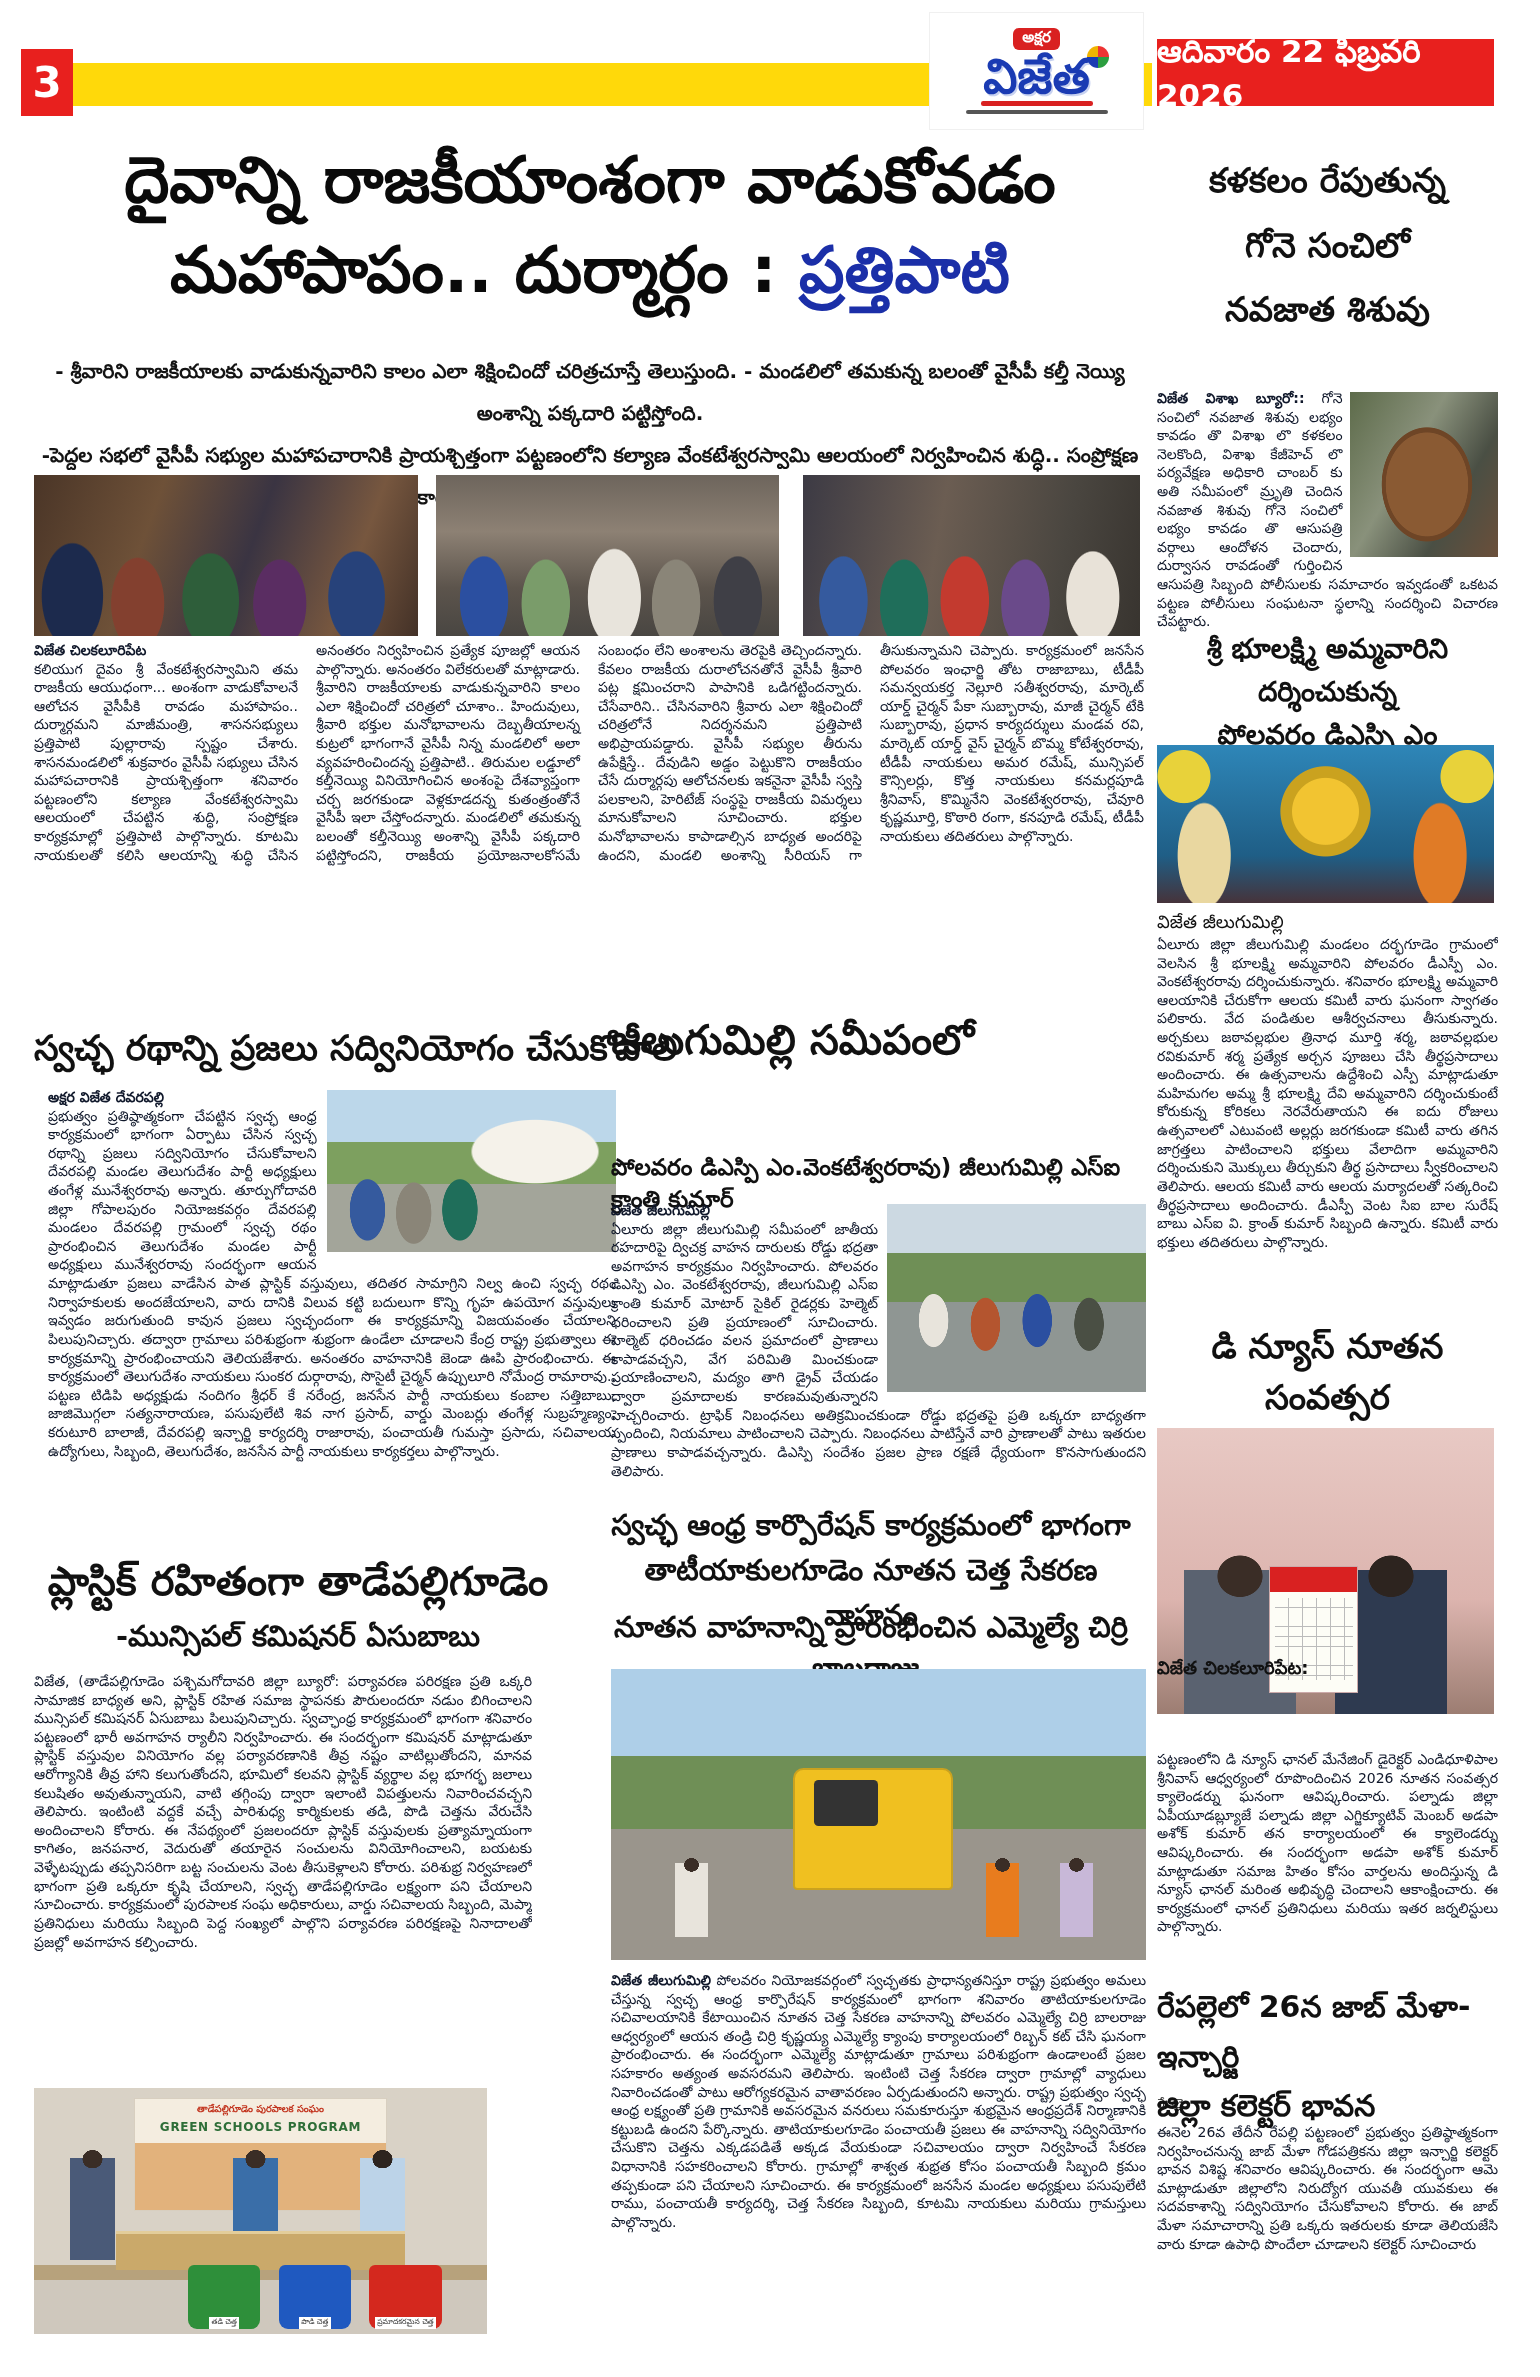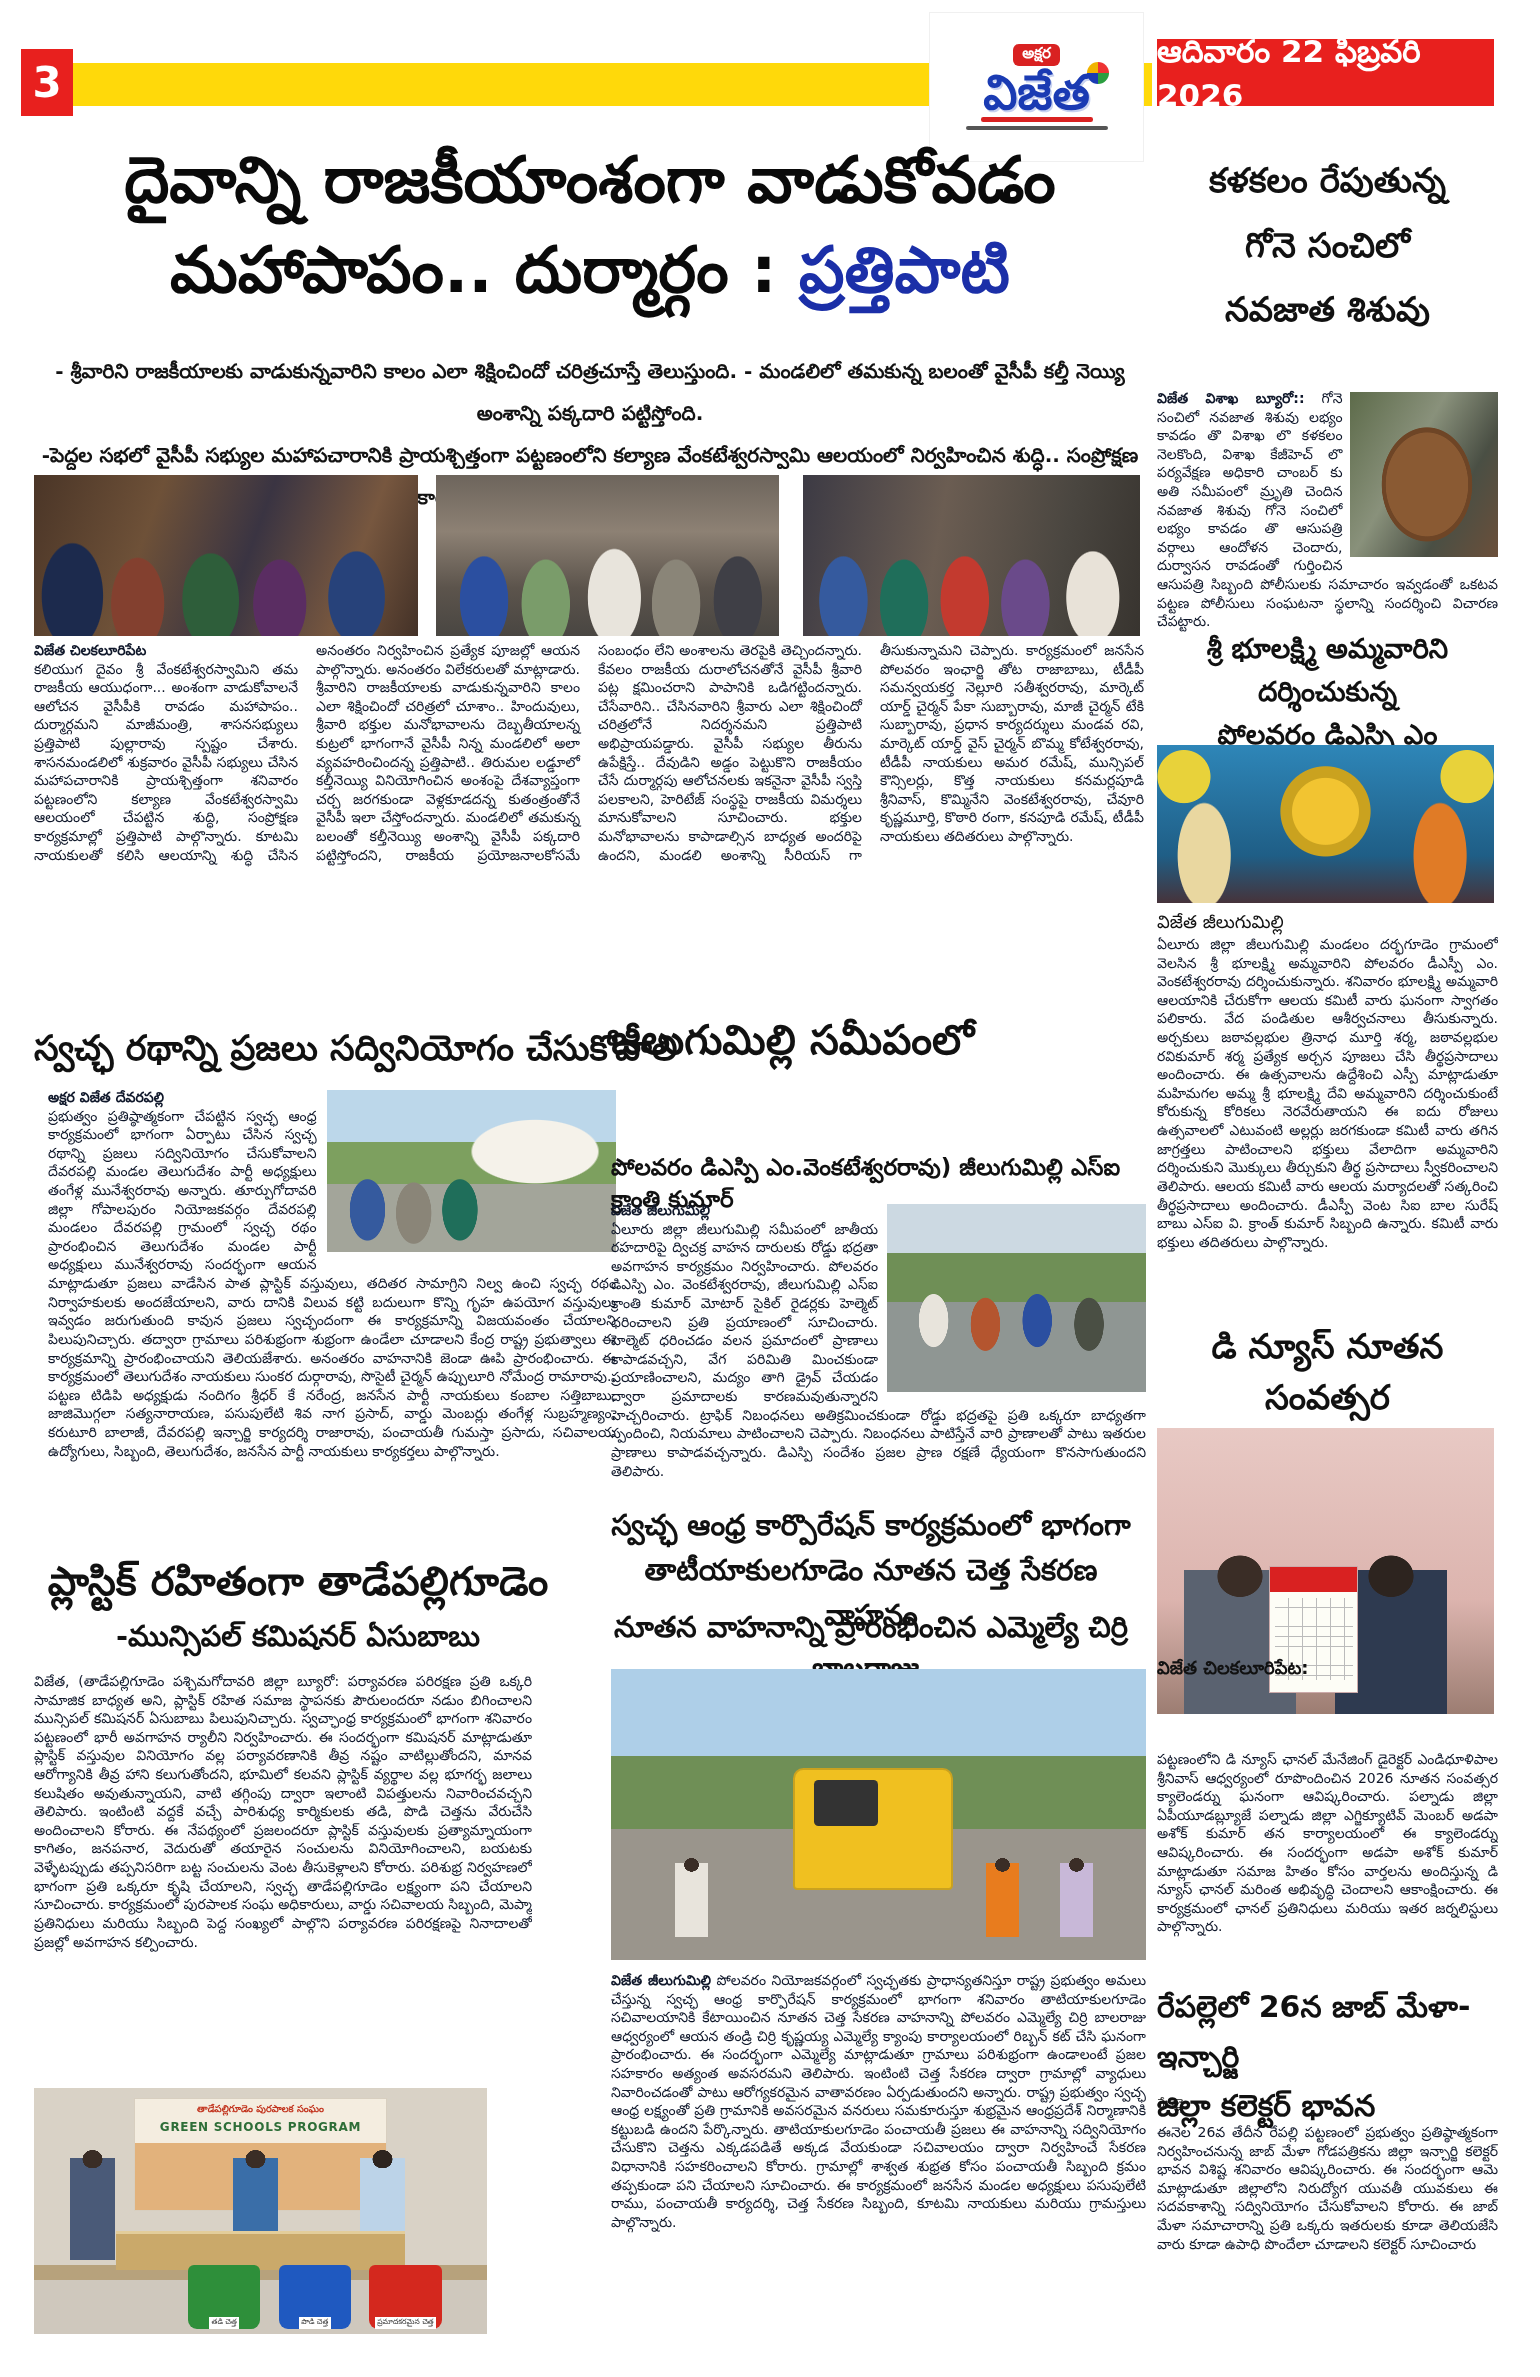--- a/index.html
+++ b/index.html
@@ -4,21 +4,21 @@
 <style>
   *{margin:0;padding:0;box-sizing:border-box}
   html,body{background:#e9e9e9}
   body{font-family:"DejaVu Sans","Liberation Sans",sans-serif;color:#111}
   #page{position:relative;width:1541px;height:2377px;background:#fff;margin:0 auto;overflow:hidden}
   .abs{position:absolute}
   
   .pn-box{left:21px;top:49px;width:52px;height:67px;background:#e8201e;color:#fff;
           display:flex;align-items:center;justify-content:center;font-size:42px;font-weight:800}
   .ybar{left:73px;top:63px;width:1079px;height:43px;background:#ffd90a}
-  .logo{left:929px;top:12px;width:215px;height:150px;background:#fff;display:flex;flex-direction:column;
+  .logo{left:929px;top:12px;width:215px;height:118px;background:#fff;display:flex;flex-direction:column;
         align-items:center;justify-content:center;gap:1.5px;border:0.7px solid #f0f0f0}
   .logo-akshara{background:#d92121;color:#fff;font-size:15px;font-weight:700;padding:0.7px 9px;border-radius:6px}
   .logo-title{color:#1a3bb3;font-size:48px;font-weight:800;line-height:1;text-shadow:1.5px 1.5px 0 #c8d2f0;position:relative}
   .logo-ring{position:absolute;right:-19.4px;top:-6px;width:22.4px;height:22.4px;border-radius:50%;
              background:conic-gradient(#e33 0 25%,#2b9e3f 0 50%,#1a3bb3 0 75%,#f0b400 0 100%)}
   .logo-tag{width:112px;height:5.2px;background:#d92121;border-radius:2.2px}
   .logo-tag2{width:142px;height:4.5px;background:#555;border-radius:2.2px;margin-top:2.2px}
   .datebox{left:1157px;top:39px;width:337px;height:67px;background:#e8201e;color:#fff;display:flex;
            align-items:center;justify-content:center;font-size:31px;font-weight:800}
   

